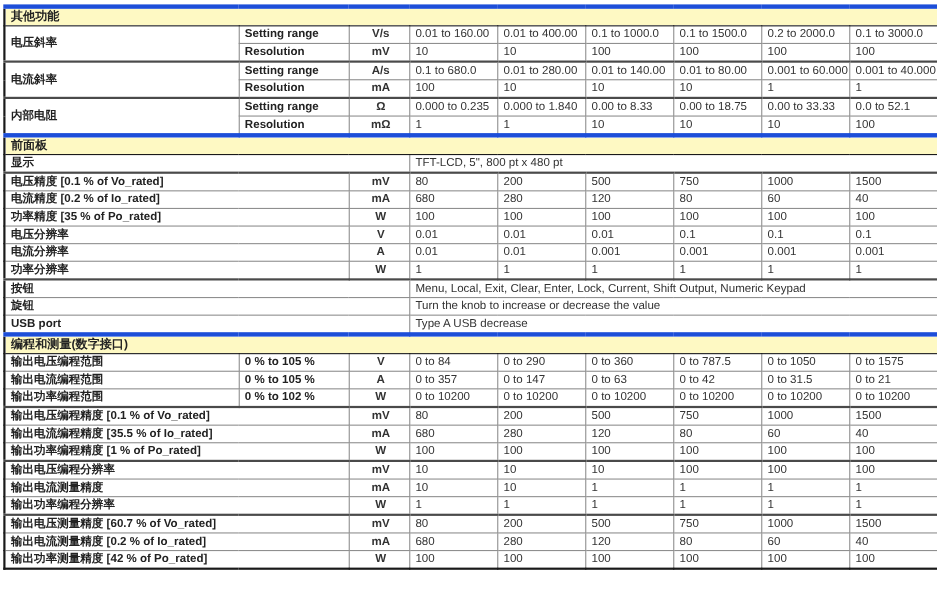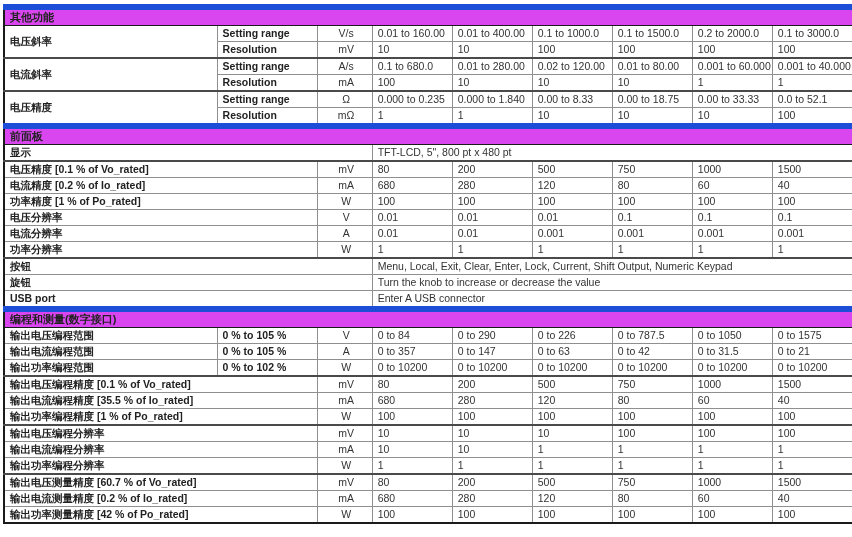--- a/index.html
+++ b/index.html
@@ -27,27 +27,27 @@
     line-height:1.05;
     white-space:nowrap;
     overflow:hidden;
     vertical-align:middle;
   }
   td.label, td.sub, td.percent{
     font-weight:bold;
     color:#222;
     font-size:11px;
   }
-  td.unit{text-align:center;padding:0 1px;}
+  td.unit{text-align:center;padding:0 1px;font-weight:bold;}
   tr.section-row td{
-    background:#d946ef;
+    background:#fef9c3;
     font-weight:bold;
     color:#222;
     font-size:11px;
-    border-top:6px solid #1d4ed8;
+    border-top:4px solid #1d4ed8;
     border-bottom:1px solid #1a1a1a;
   }
   tr.group-start td{border-top:2px solid #4a4a4a;}
 </style>
 </head>
 <body>
 
 <div id="canvas">
   <table class="spec" id="spec-table">
     <colgroup id="spec-cols">
@@ -85,37 +85,37 @@
           <td>100</td>
           <td>100</td>
           <td>100</td>
         </tr>
         <tr class="group-start">
           <td class="label" rowspan="2">电流斜率</td>
           <td class="sub">Setting range</td>
           <td class="unit">A/s</td>
           <td>0.1 to 680.0</td>
           <td>0.01 to 280.00</td>
-          <td>0.02 to 120.00</td>
+          <td>0.01 to 140.00</td>
           <td>0.01 to 80.00</td>
           <td>0.001 to 60.000</td>
           <td>0.001 to 40.000</td>
         </tr>
         <tr>
           <td class="sub">Resolution</td>
           <td class="unit">mA</td>
           <td>100</td>
           <td>10</td>
           <td>10</td>
           <td>10</td>
           <td>1</td>
           <td>1</td>
         </tr>
         <tr class="group-start">
-          <td class="label" rowspan="2">电压精度</td>
+          <td class="label" rowspan="2">内部电阻</td>
           <td class="sub">Setting range</td>
           <td class="unit">Ω</td>
           <td>0.000 to 0.235</td>
           <td>0.000 to 1.840</td>
           <td>0.00 to 8.33</td>
           <td>0.00 to 18.75</td>
           <td>0.00 to 33.33</td>
           <td>0.0 to 52.1</td>
         </tr>
         <tr>
@@ -149,21 +149,21 @@
           <td class="label" colspan="2">电流精度 [0.2 % of Io_rated]</td>
           <td class="unit">mA</td>
           <td>680</td>
           <td>280</td>
           <td>120</td>
           <td>80</td>
           <td>60</td>
           <td>40</td>
         </tr>
         <tr>
-          <td class="label" colspan="2">功率精度 [1 % of Po_rated]</td>
+          <td class="label" colspan="2">功率精度 [35 % of Po_rated]</td>
           <td class="unit">W</td>
           <td>100</td>
           <td>100</td>
           <td>100</td>
           <td>100</td>
           <td>100</td>
           <td>100</td>
         </tr>
         <tr>
           <td class="label" colspan="2">电压分辨率</td>
@@ -198,32 +198,32 @@
         <tr class="group-start">
           <td class="label" colspan="3">按钮</td>
           <td colspan="6">Menu, Local, Exit, Clear, Enter, Lock, Current, Shift Output, Numeric Keypad</td>
         </tr>
         <tr>
           <td class="label" colspan="3">旋钮</td>
           <td colspan="6">Turn the knob to increase or decrease the value</td>
         </tr>
         <tr>
           <td class="label" colspan="3">USB port</td>
-          <td colspan="6">Enter A USB connector</td>
+          <td colspan="6">Type A USB decrease</td>
         </tr>
         <tr class="section-row">
           <td class="label" colspan="9">编程和测量(数字接口)</td>
         </tr>
         <tr>
           <td class="label">输出电压编程范围</td>
           <td class="percent">0 % to 105 %</td>
           <td class="unit">V</td>
           <td>0 to 84</td>
           <td>0 to 290</td>
-          <td>0 to 226</td>
+          <td>0 to 360</td>
           <td>0 to 787.5</td>
           <td>0 to 1050</td>
           <td>0 to 1575</td>
         </tr>
         <tr>
           <td class="label">输出电流编程范围</td>
           <td class="percent">0 % to 105 %</td>
           <td class="unit">A</td>
           <td>0 to 357</td>
           <td>0 to 147</td>
@@ -277,21 +277,21 @@
           <td class="label" colspan="2">输出电压编程分辨率</td>
           <td class="unit">mV</td>
           <td>10</td>
           <td>10</td>
           <td>10</td>
           <td>100</td>
           <td>100</td>
           <td>100</td>
         </tr>
         <tr>
-          <td class="label" colspan="2">输出电流编程分辨率</td>
+          <td class="label" colspan="2">输出电流测量精度</td>
           <td class="unit">mA</td>
           <td>10</td>
           <td>10</td>
           <td>1</td>
           <td>1</td>
           <td>1</td>
           <td>1</td>
         </tr>
         <tr>
           <td class="label" colspan="2">输出功率编程分辨率</td>

